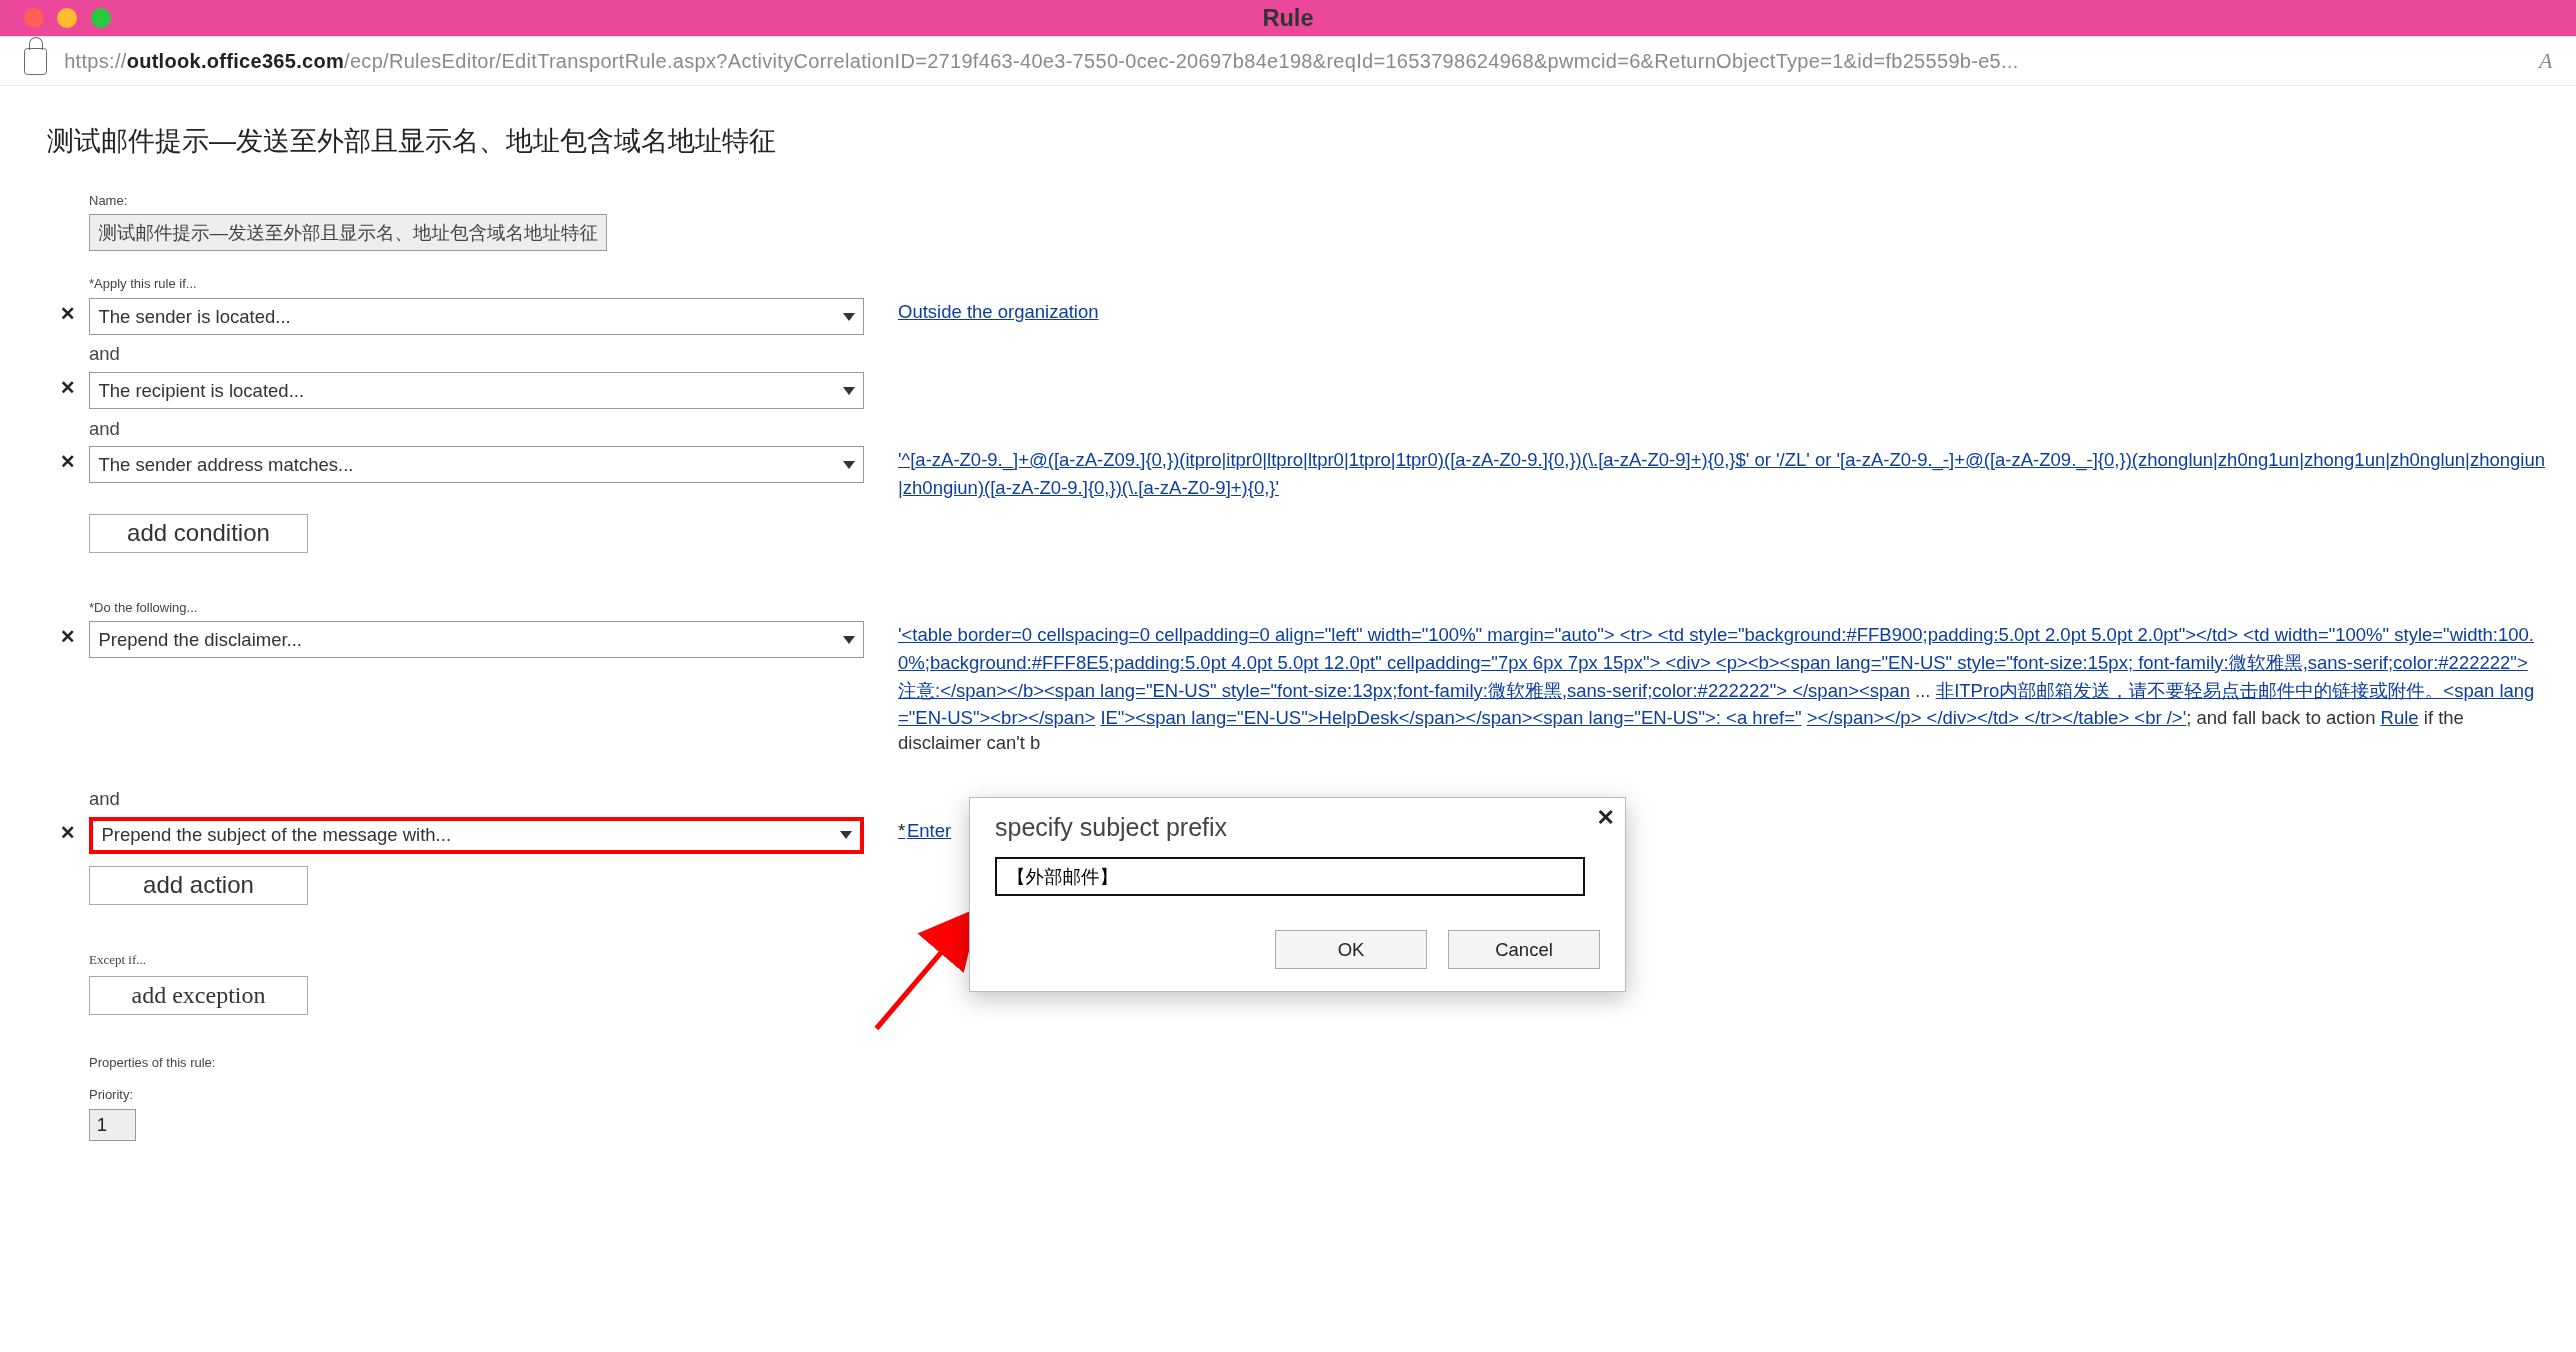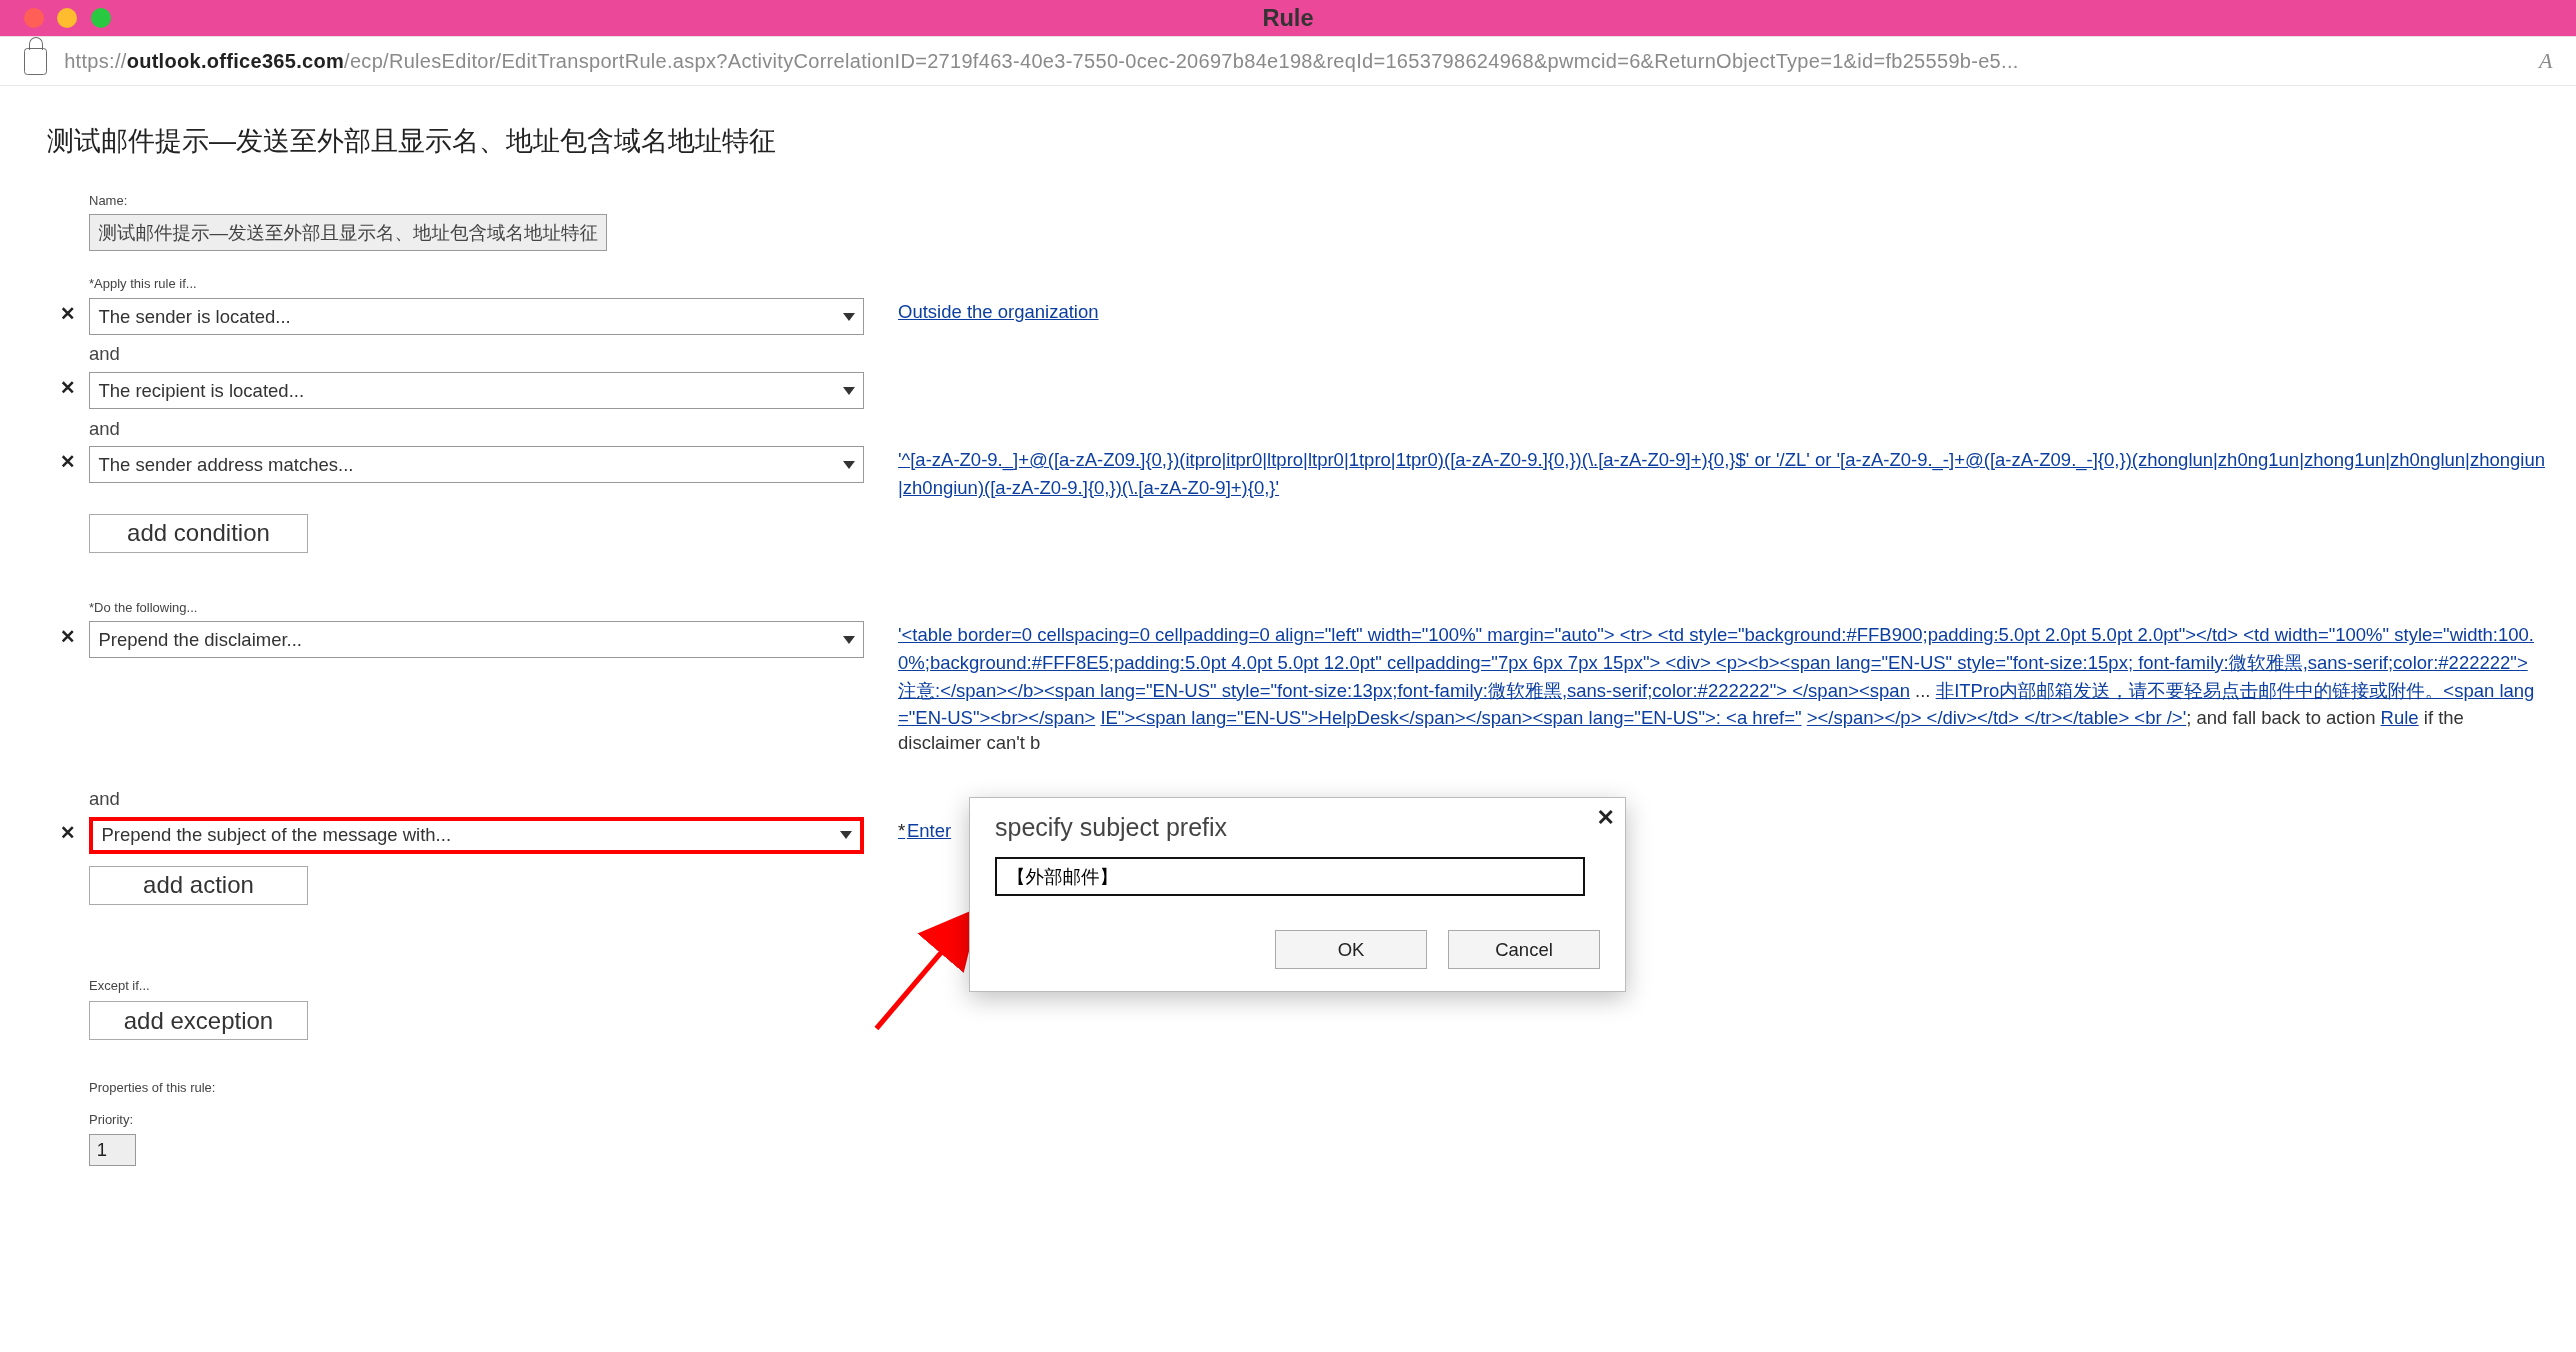--- a/index.html
+++ b/index.html
@@ -159,21 +159,21 @@
           <div class="rightcol">
             <span class="link req">Enter</span>
           </div>
         </div>
 
         <div style="margin-top:11.8px;">
           <div class="btn">add action</div>
         </div>
       </div>
 
-      <div class="section" style="margin-top:73px;">
+      <div class="section" style="margin-top:47px;font-family:Liberation Serif, serif;">
         <div class="label">Except if...</div>
         <div style="margin-top:8.4px;">
           <div class="btn">add exception</div>
         </div>
       </div>
 
       <div class="section" style="margin-top:40px;">
         <div class="label">Properties of this rule:</div>
         <div class="label" style="margin-top:17px;">Priority:</div>
         <div class="priobox">1</div>

